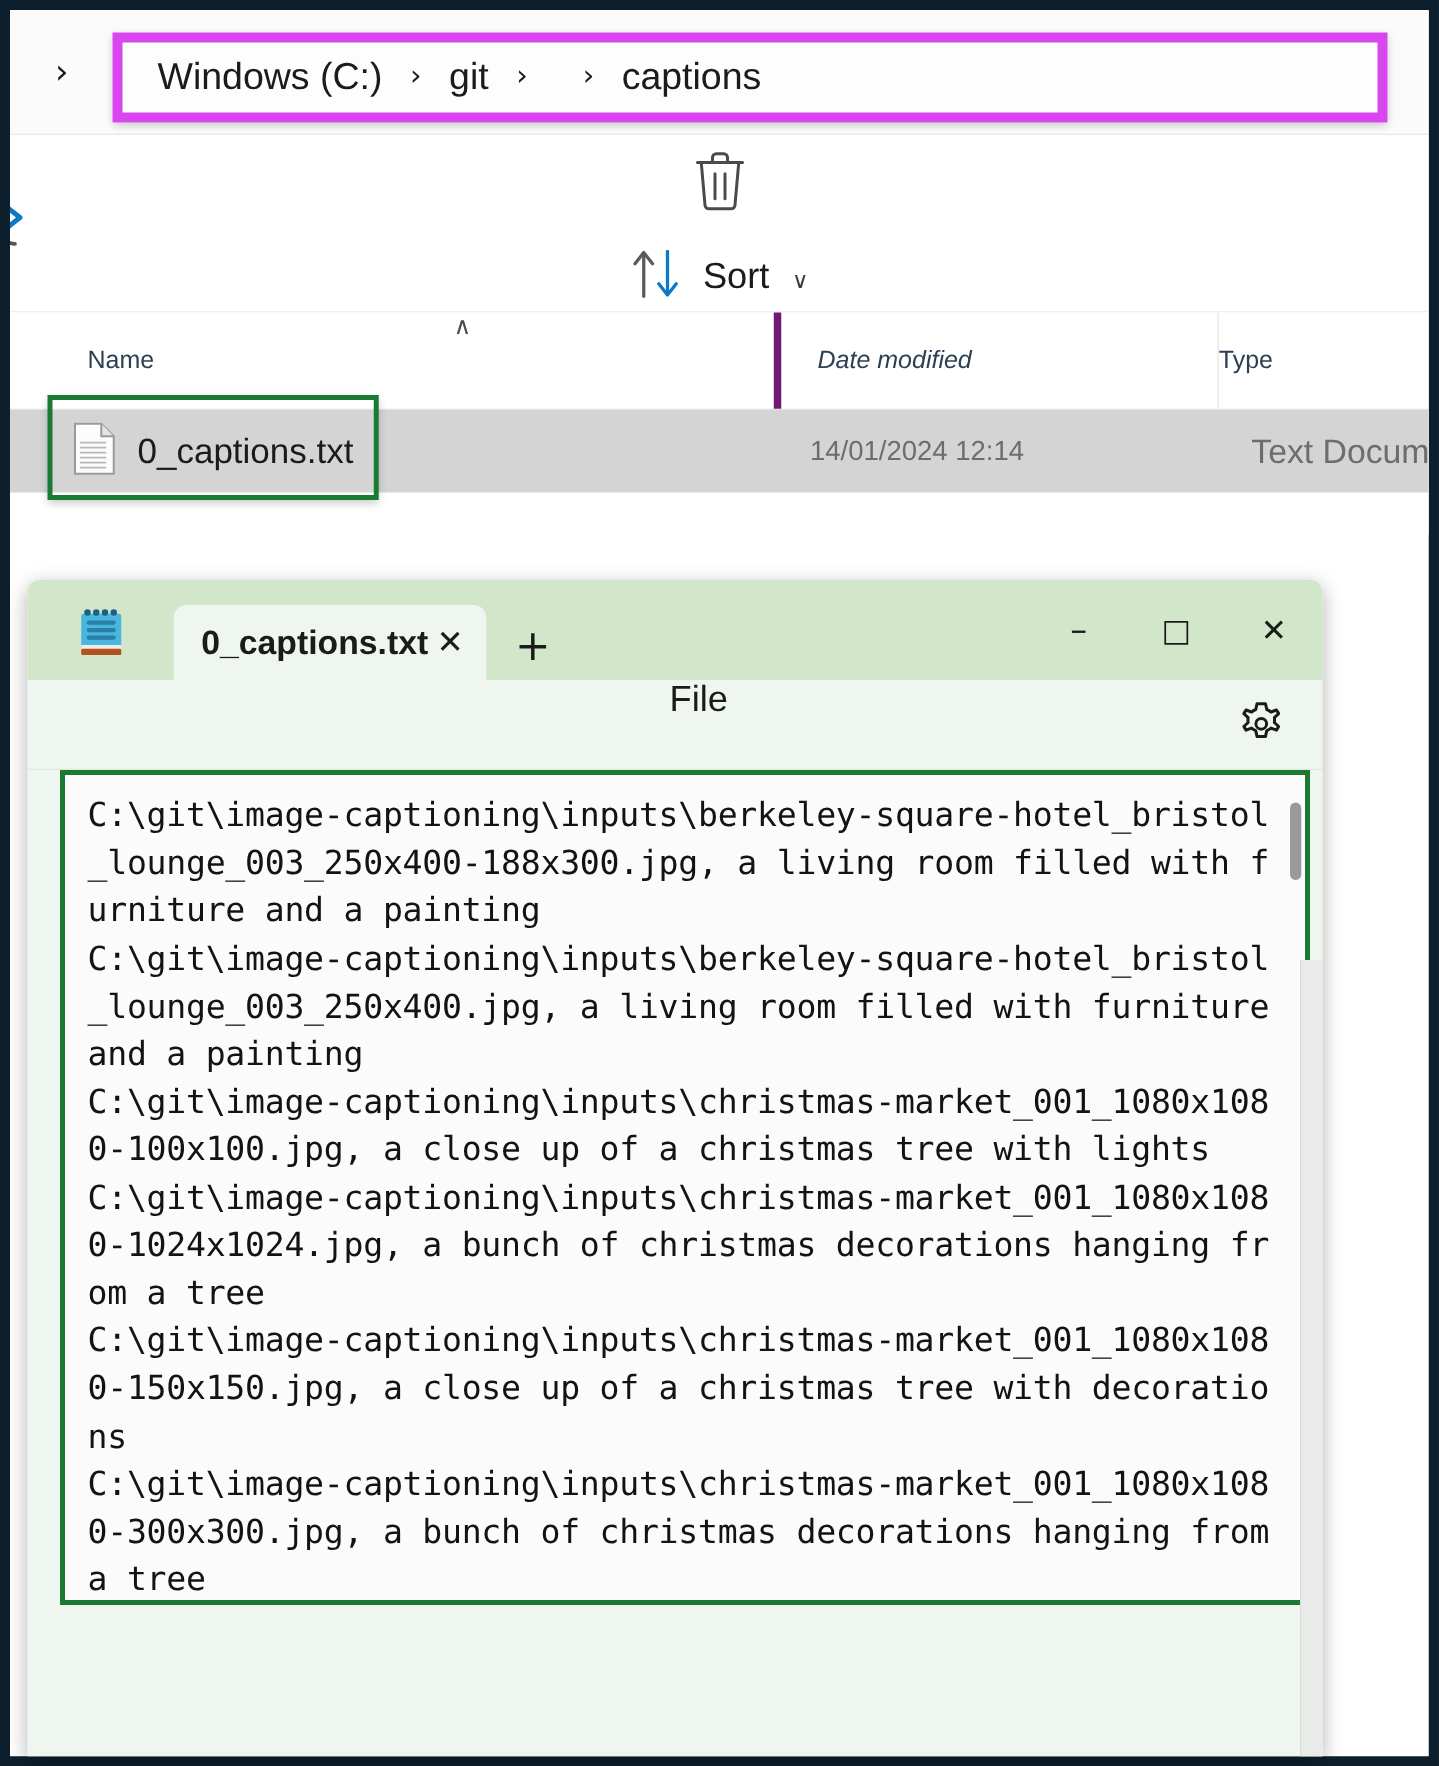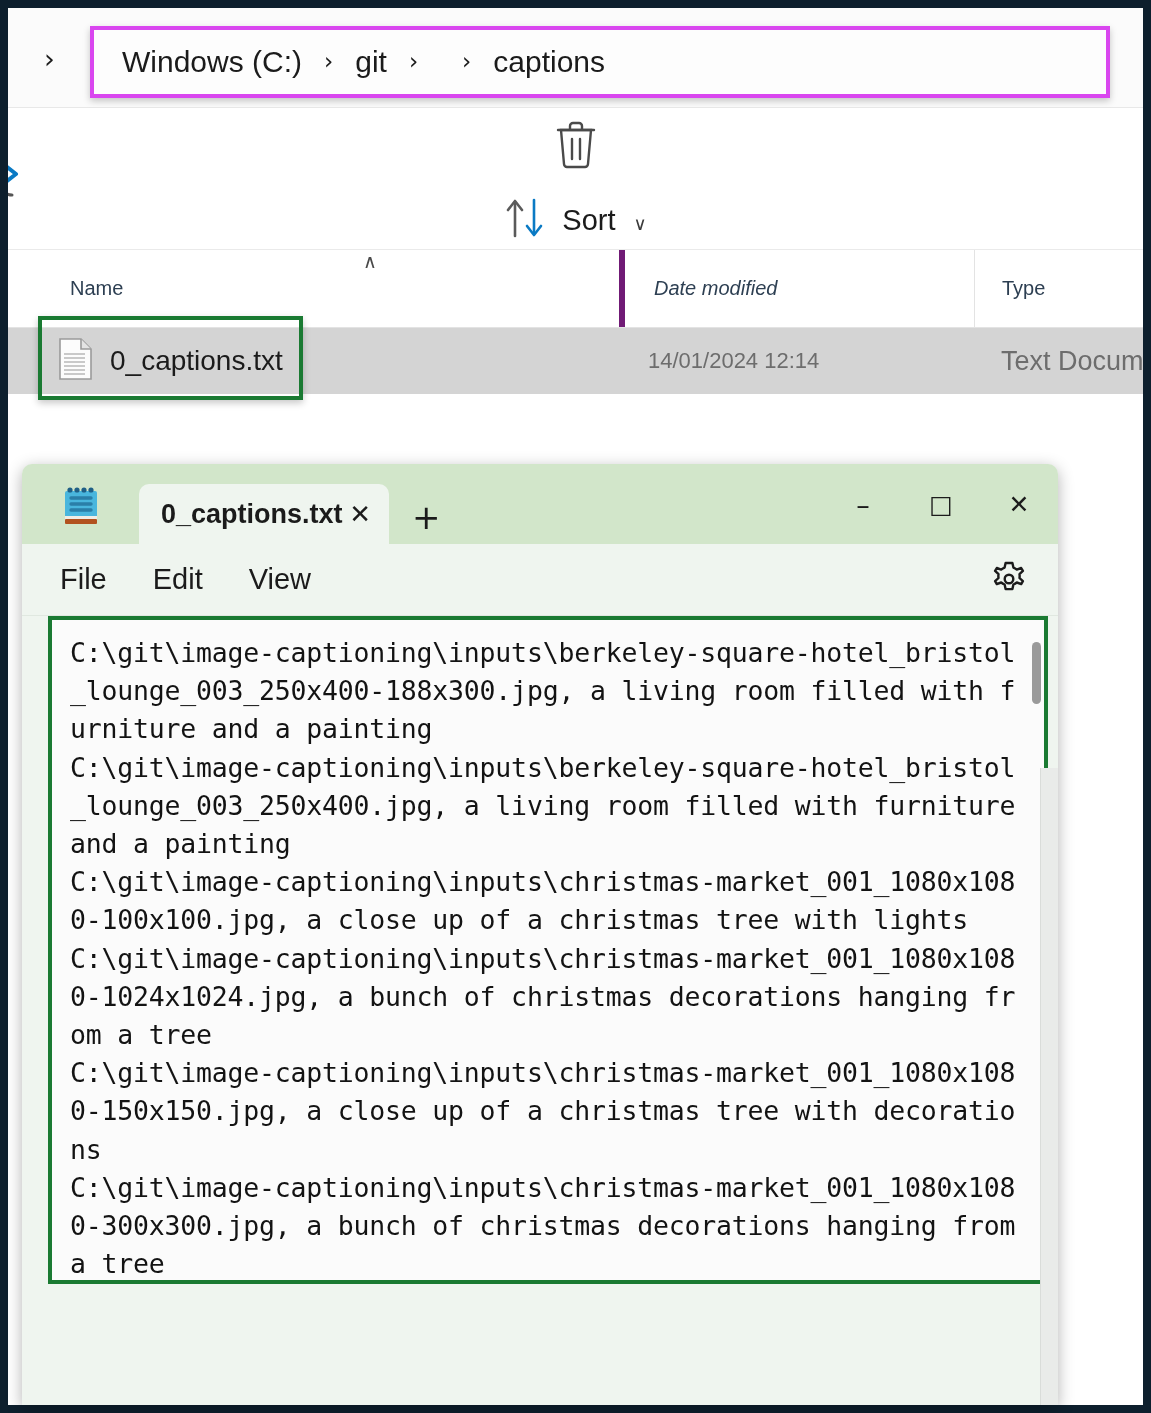--- a/index.html
+++ b/index.html
@@ -41,21 +41,21 @@
     transform: translateY(-50%);
     font-size: 27px;
     color: #1b1b1b;
     font-family: "DejaVu Sans", sans-serif;
     line-height: 1;
   }
   .crumb-box {
     position: absolute;
     left: 82px; top: 18px;
     width: 1020px; height: 72px;
-    border: 4px solid #d946ef;
+    border: 8px solid #d946ef;
     background: #fdfdfd;
     display: flex;
     align-items: center;
     padding-left: 28px;
     box-shadow: 0 3px 7px rgba(0,0,0,0.22);
   }
   .crumb {
     font-size: 30px;
     color: #1b1b1b;
     white-space: nowrap;
@@ -138,21 +138,21 @@
   }
   .col {
     font-size: 20px;
     color: #2d3f52;
     display: flex;
     align-items: center;
     height: 100%;
   }
   .col-name  { width: 611px; padding-left: 62px; }
   .col-date  { width: 355px; padding-left: 29px; border-left: 6px solid #701a75; font-style: italic; }
-  .col-type  { flex: 1;      padding-left: 27px; border-left: 1px solid #e3e3e3; }
+  .col-type  { flex: 1;      border-left: 1px solid #e3e3e3; }
 
   
   .filelist {
     position: relative;
     height: 100px;
     background: #ffffff;
   }
   .file-row {
     position: relative;
     height: 66px;
@@ -268,20 +268,21 @@
 
   .np-menubar {
     position: relative;
     height: 72px;
     background: #eff5ef;
     display: flex;
     align-items: center;
     padding-left: 38px;
     gap: 46px;
     border-bottom: 1px solid #e0e8e0;
+    flex-direction: column;
   }
   .np-menu-item {
     font-size: 29px;
     color: #1b1b1b;
   }
   .np-gear {
     position: absolute;
     right: 28px; top: 50%;
     transform: translateY(-50%);
     width: 42px; height: 42px;

